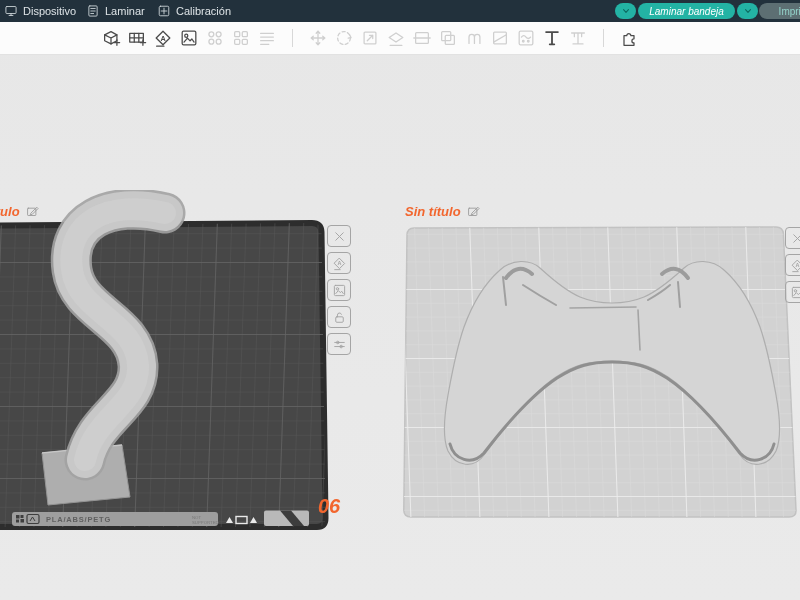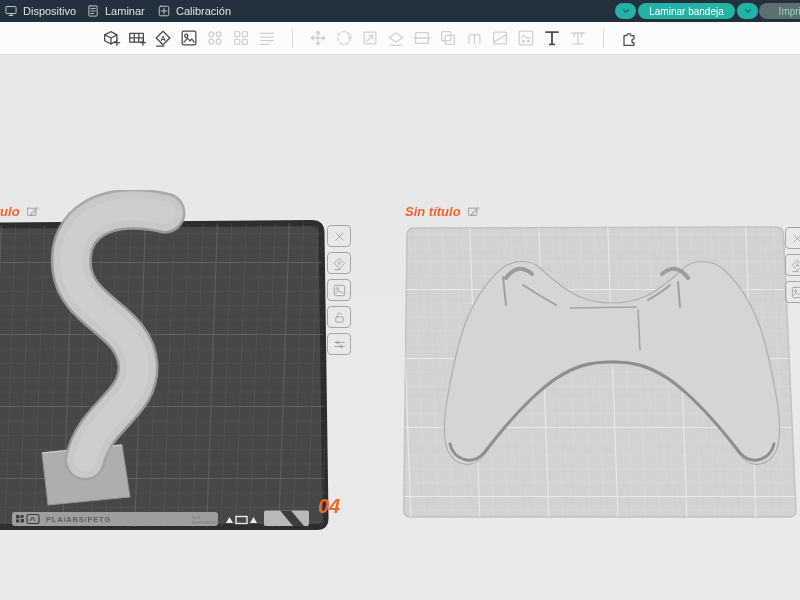--- a/index.html
+++ b/index.html
@@ -10,21 +10,21 @@
   .topbar{position:absolute;left:0;top:0;width:800px;height:22px;background:#22313c;z-index:30;}
   .menu{position:absolute;top:0;height:22px;display:flex;align-items:center;gap:5px;
         color:#dde3e6;font-size:11px;cursor:default;}
   .menu .mi-ic{display:flex;color:#cfd6da;}
   .m0{left:4px}.m1{left:86px}.m2{left:157px}
   .chev{position:absolute;top:3px;width:21px;height:16px;border-radius:8px;background:#23b3a4;
         color:#0d6a60;display:flex;align-items:center;justify-content:center;}
   .chev svg{width:12px;height:12px;}
   .pill{position:absolute;top:3px;height:16px;border-radius:8px;display:flex;align-items:center;
         justify-content:center;font-size:10px;white-space:nowrap;}
-  .slice{left:638px;width:97px;background:#23b3a4;color:#ffffff;}
+  .slice{left:638px;width:97px;background:#23b3a4;color:#ffffff;font-style:italic;}
   .chev1{left:615px}.chev2{left:737px}
   .print{left:759px;width:72px;background:#5d6f73;color:#94d3ca;}
   
   .toolbar{position:absolute;left:0;top:22px;width:800px;height:33px;background:#fcfcfc;
            border-bottom:1px solid #e2e2e2;display:flex;align-items:center;padding-left:99px;
            box-sizing:border-box;z-index:20;}
   .tool{width:24px;height:24px;margin-right:2px;display:flex;align-items:center;justify-content:center;
         color:#4b4b4b;}
   .tool.disabled{color:#cfcfcf;}
   .tool svg{width:20px;height:20px;}
@@ -366,21 +366,21 @@
     <div class="plate-title pt2">
       <span class="t">Sin título</span>
       <span class="edit">
           <svg viewBox="0 0 22 22" width="14" height="14" fill="none" stroke="currentColor" stroke-width="1.4" stroke-linecap="round" stroke-linejoin="round">
             <rect x="2.5" y="5" width="13" height="11.5" rx="1"></rect>
             <path d="M8 12.5L17 3.5l2 2L10 14.5l-2.8.8z"></path>
           </svg>
         </span>
     </div>
 
-    <div class="plate-number">04</div>
+    <div class="plate-number">06</div>
 
     <div class="flyout fly1">
         <div class="fbtn">
           <span style="display:flex">
             <svg viewBox="0 0 22 22" width="15" height="15" fill="none" stroke="currentColor" stroke-width="1.4" stroke-linecap="round" stroke-linejoin="round">
               <path d="M5.5 5.5l11 11M16.5 5.5l-11 11"></path>
             </svg>
           </span>
         </div>
         <div class="fbtn">

